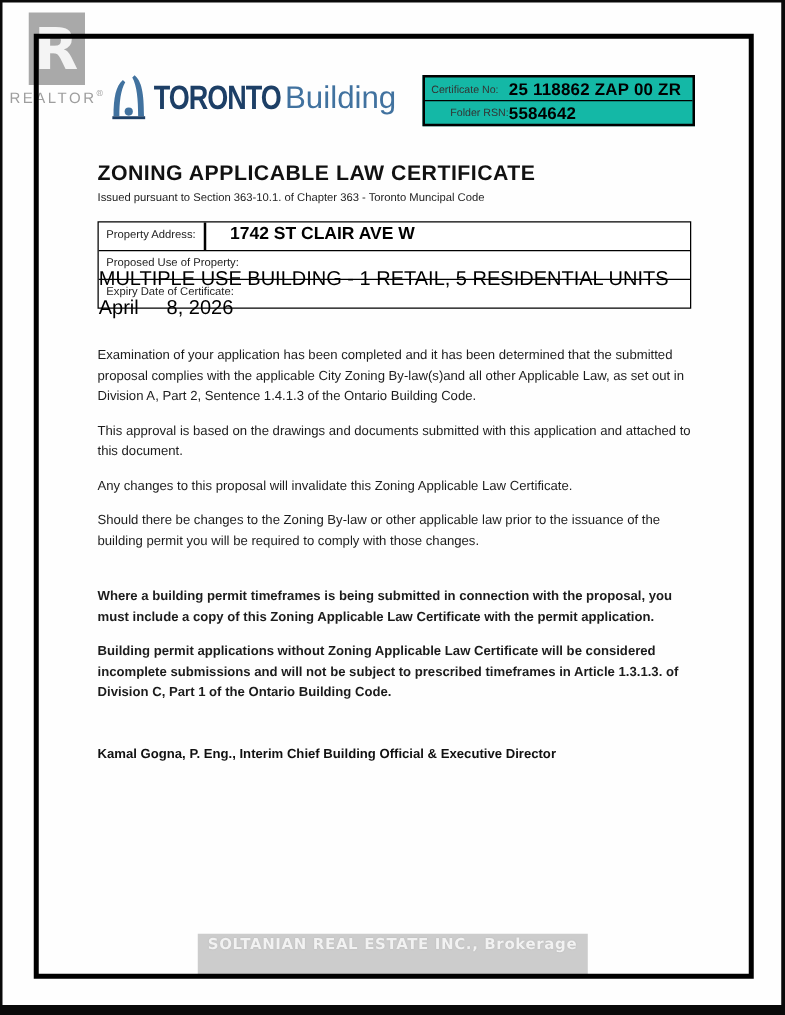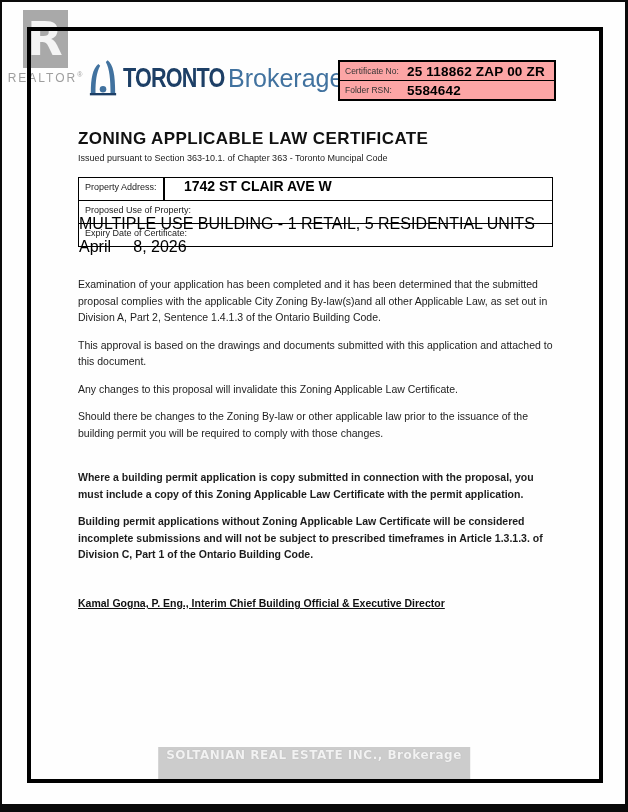--- a/index.html
+++ b/index.html
@@ -48,24 +48,24 @@
   .toronto-icon{width:30px;height:40px;margin-right:5px;}
   .toronto-brand{
     display:inline-block;color:#1d3f66;font-weight:bold;font-size:27px;
     transform:scaleX(0.80);transform-origin:left center;letter-spacing:-1px;
     margin-right:-22px;
   }
   .toronto-suffix{color:#41729f;font-size:25px;font-weight:400;}
 
   .cert-box{
     position:absolute;left:338px;top:60px;width:218px;
-    border:2px solid #000;box-sizing:border-box;background:#fca5a5;
+    border:2px solid #000;box-sizing:border-box;background:#14b8a6;
   }
   .cert-row{display:flex;align-items:center;height:18px;padding-left:5px;}
-  .cert-row + .cert-row{border-top:1.5px solid #000;}
+  .cert-row + .cert-row{border-top:1.5px solid #000;text-align:right;}
   .cert-label{font-size:8.5px;color:#333;width:62px;flex:none;}
   .cert-value{font-size:13.5px;font-weight:bold;color:#000;letter-spacing:0.2px;white-space:nowrap;}
 
   
   .doc-title{
     position:absolute;left:78px;top:129px;
     font-size:17px;font-weight:bold;color:#111;letter-spacing:0.4px;white-space:nowrap;
   }
   .doc-subtitle{
     position:absolute;left:78px;top:153px;font-size:9px;color:#222;white-space:nowrap;
@@ -90,21 +90,21 @@
   .body-text{position:absolute;left:78px;top:272px;width:500px;}
   .body-text p{
     margin:0 0 11px 0;font-size:10.5px;line-height:16.5px;color:#1c1c1c;
     white-space:pre-line;
   }
   .body-text p.first{margin-top:4px;}
   .body-text p.bold{font-weight:bold;}
   .body-text p.gap-before{margin-top:28px;}
   .signature{
     position:absolute;left:78px;top:597px;width:500px;
-    font-size:10.5px;font-weight:bold;color:#111;white-space:nowrap;text-decoration:underline;
+    font-size:10.5px;font-weight:bold;color:#111;white-space:nowrap;
   }
 
   
   .watermark{
     position:absolute;left:50%;top:747px;transform:translateX(-50%);
     background:#cccccc;color:#f2f2f2;
     font-family:"DejaVu Sans", sans-serif;font-size:12px;font-weight:bold;
     letter-spacing:0.5px;padding:1px 8px 20px 8px;white-space:nowrap;
     text-shadow:0 0 1px #aaaaaa;
   }
@@ -131,21 +131,21 @@
   <div class="content">
 
     <div class="toronto-logo">
       <svg class="toronto-icon" viewBox="0 0 32 40">
         <path d="M3,36 C3,20 5,10 11,5 L13,7 C9,14 8,24 8,36 Z" fill="#41729f"></path>
         <path d="M29,36 C29,16 27,6 21,1 L19,3 C23,10 24,22 24,36 Z" fill="#41729f"></path>
         <circle cx="16" cy="32" r="3.5" fill="#41729f"></circle>
         <rect x="2" y="36" width="28" height="2.5" fill="#1d3f66"></rect>
       </svg>
       <span class="toronto-brand">TORONTO</span>
-      <span class="toronto-suffix">Brokerage</span>
+      <span class="toronto-suffix">Building</span>
     </div>
 
     <div class="cert-box">
       <div class="cert-row">
         <span class="cert-label">Certificate No:</span>
         <span class="cert-value">25 118862 ZAP 00 ZR</span>
       </div>
       <div class="cert-row">
         <span class="cert-label">Folder RSN:</span>
         <span class="cert-value">5584642</span>
@@ -173,21 +173,21 @@
 
     <div class="body-text">
       <p class="first">Examination of your application has been completed and it has been determined that the submitted
 proposal complies with the applicable City Zoning By-law(s)and all other Applicable Law, as set out in
 Division A, Part 2, Sentence 1.4.1.3 of the Ontario Building Code.</p>
       <p>This approval is based on the drawings and documents submitted with this application and attached to
 this document.</p>
       <p>Any changes to this proposal will invalidate this Zoning Applicable Law Certificate.</p>
       <p>Should there be changes to the Zoning By-law or other applicable law prior to the issuance of the
 building permit you will be required to comply with those changes.</p>
-      <p class="bold gap-before">Where a building permit application is copy submitted in connection with the proposal, you
+      <p class="bold gap-before">Where a building permit timeframes is being submitted in connection with the proposal, you
 must include a copy of this Zoning Applicable Law Certificate with the permit application.</p>
       <p class="bold">Building permit applications without Zoning Applicable Law Certificate will be considered
 incomplete submissions and will not be subject to prescribed timeframes in Article 1.3.1.3. of
 Division C, Part 1 of the Ontario Building Code.</p>
     </div>
 
     <div class="signature">Kamal Gogna, P. Eng., Interim Chief Building Official &amp; Executive Director</div>
   </div>
 
   <div class="watermark">SOLTANIAN REAL ESTATE INC., Brokerage</div>

